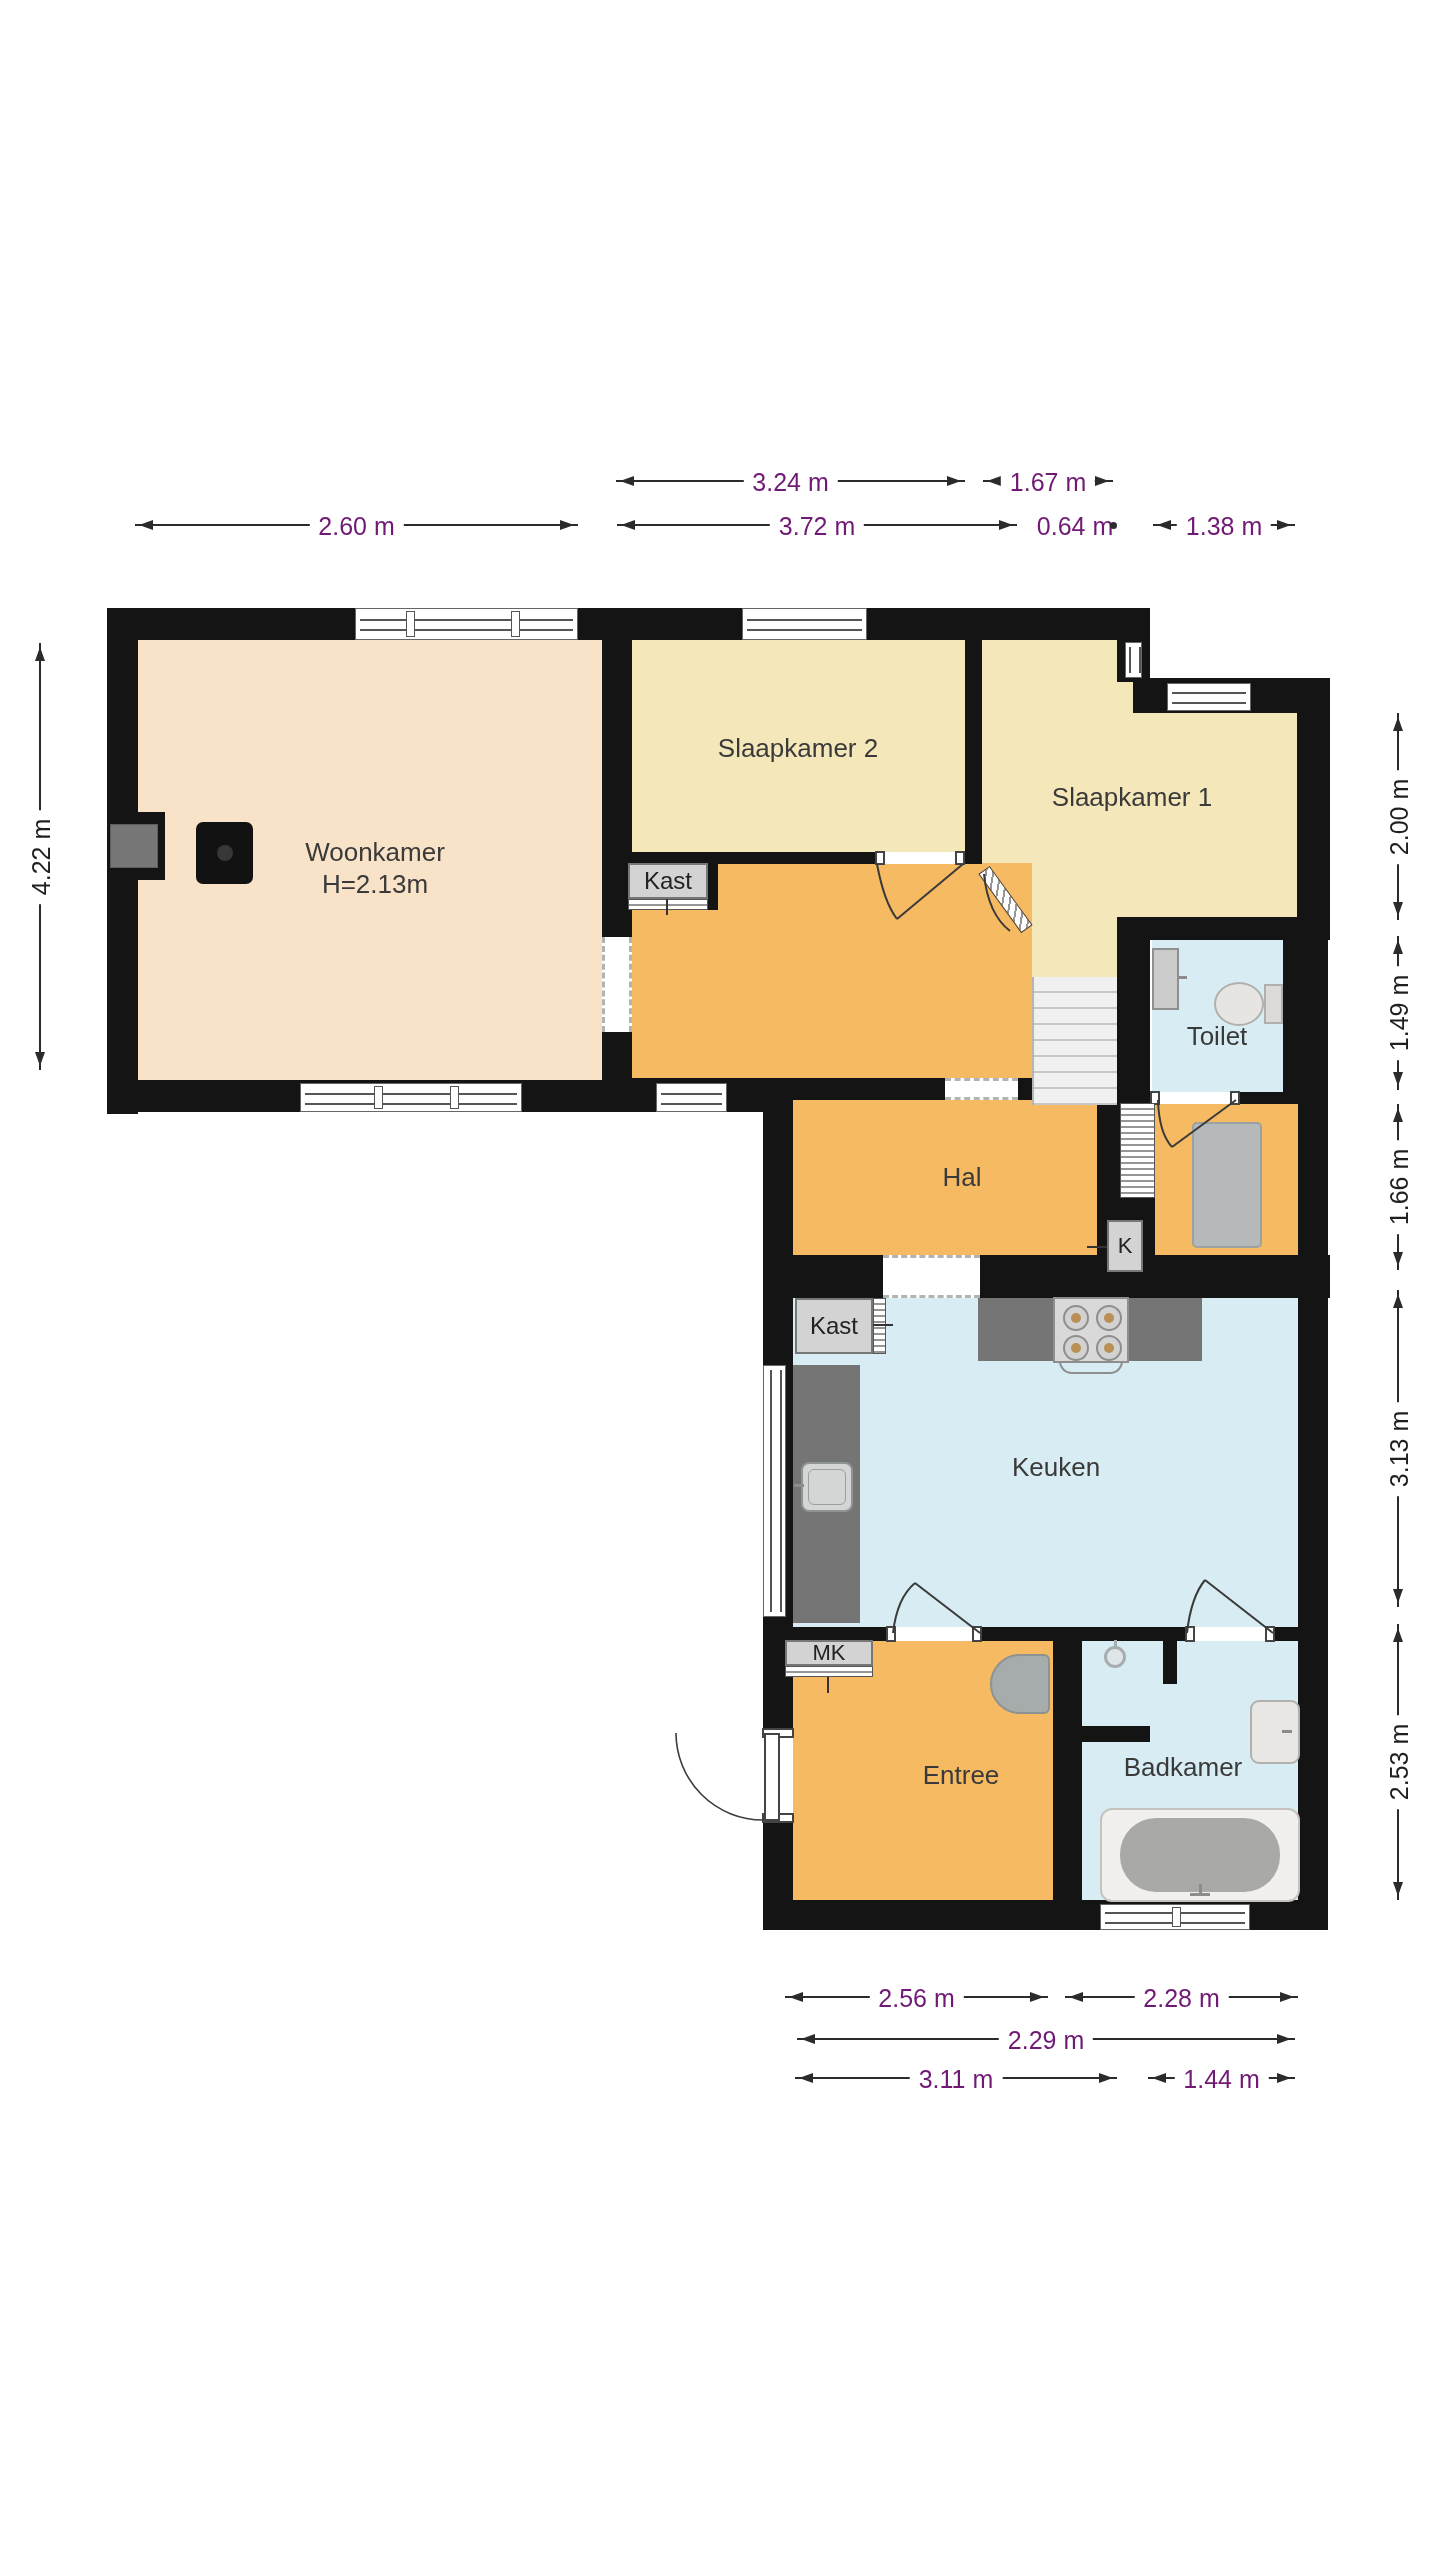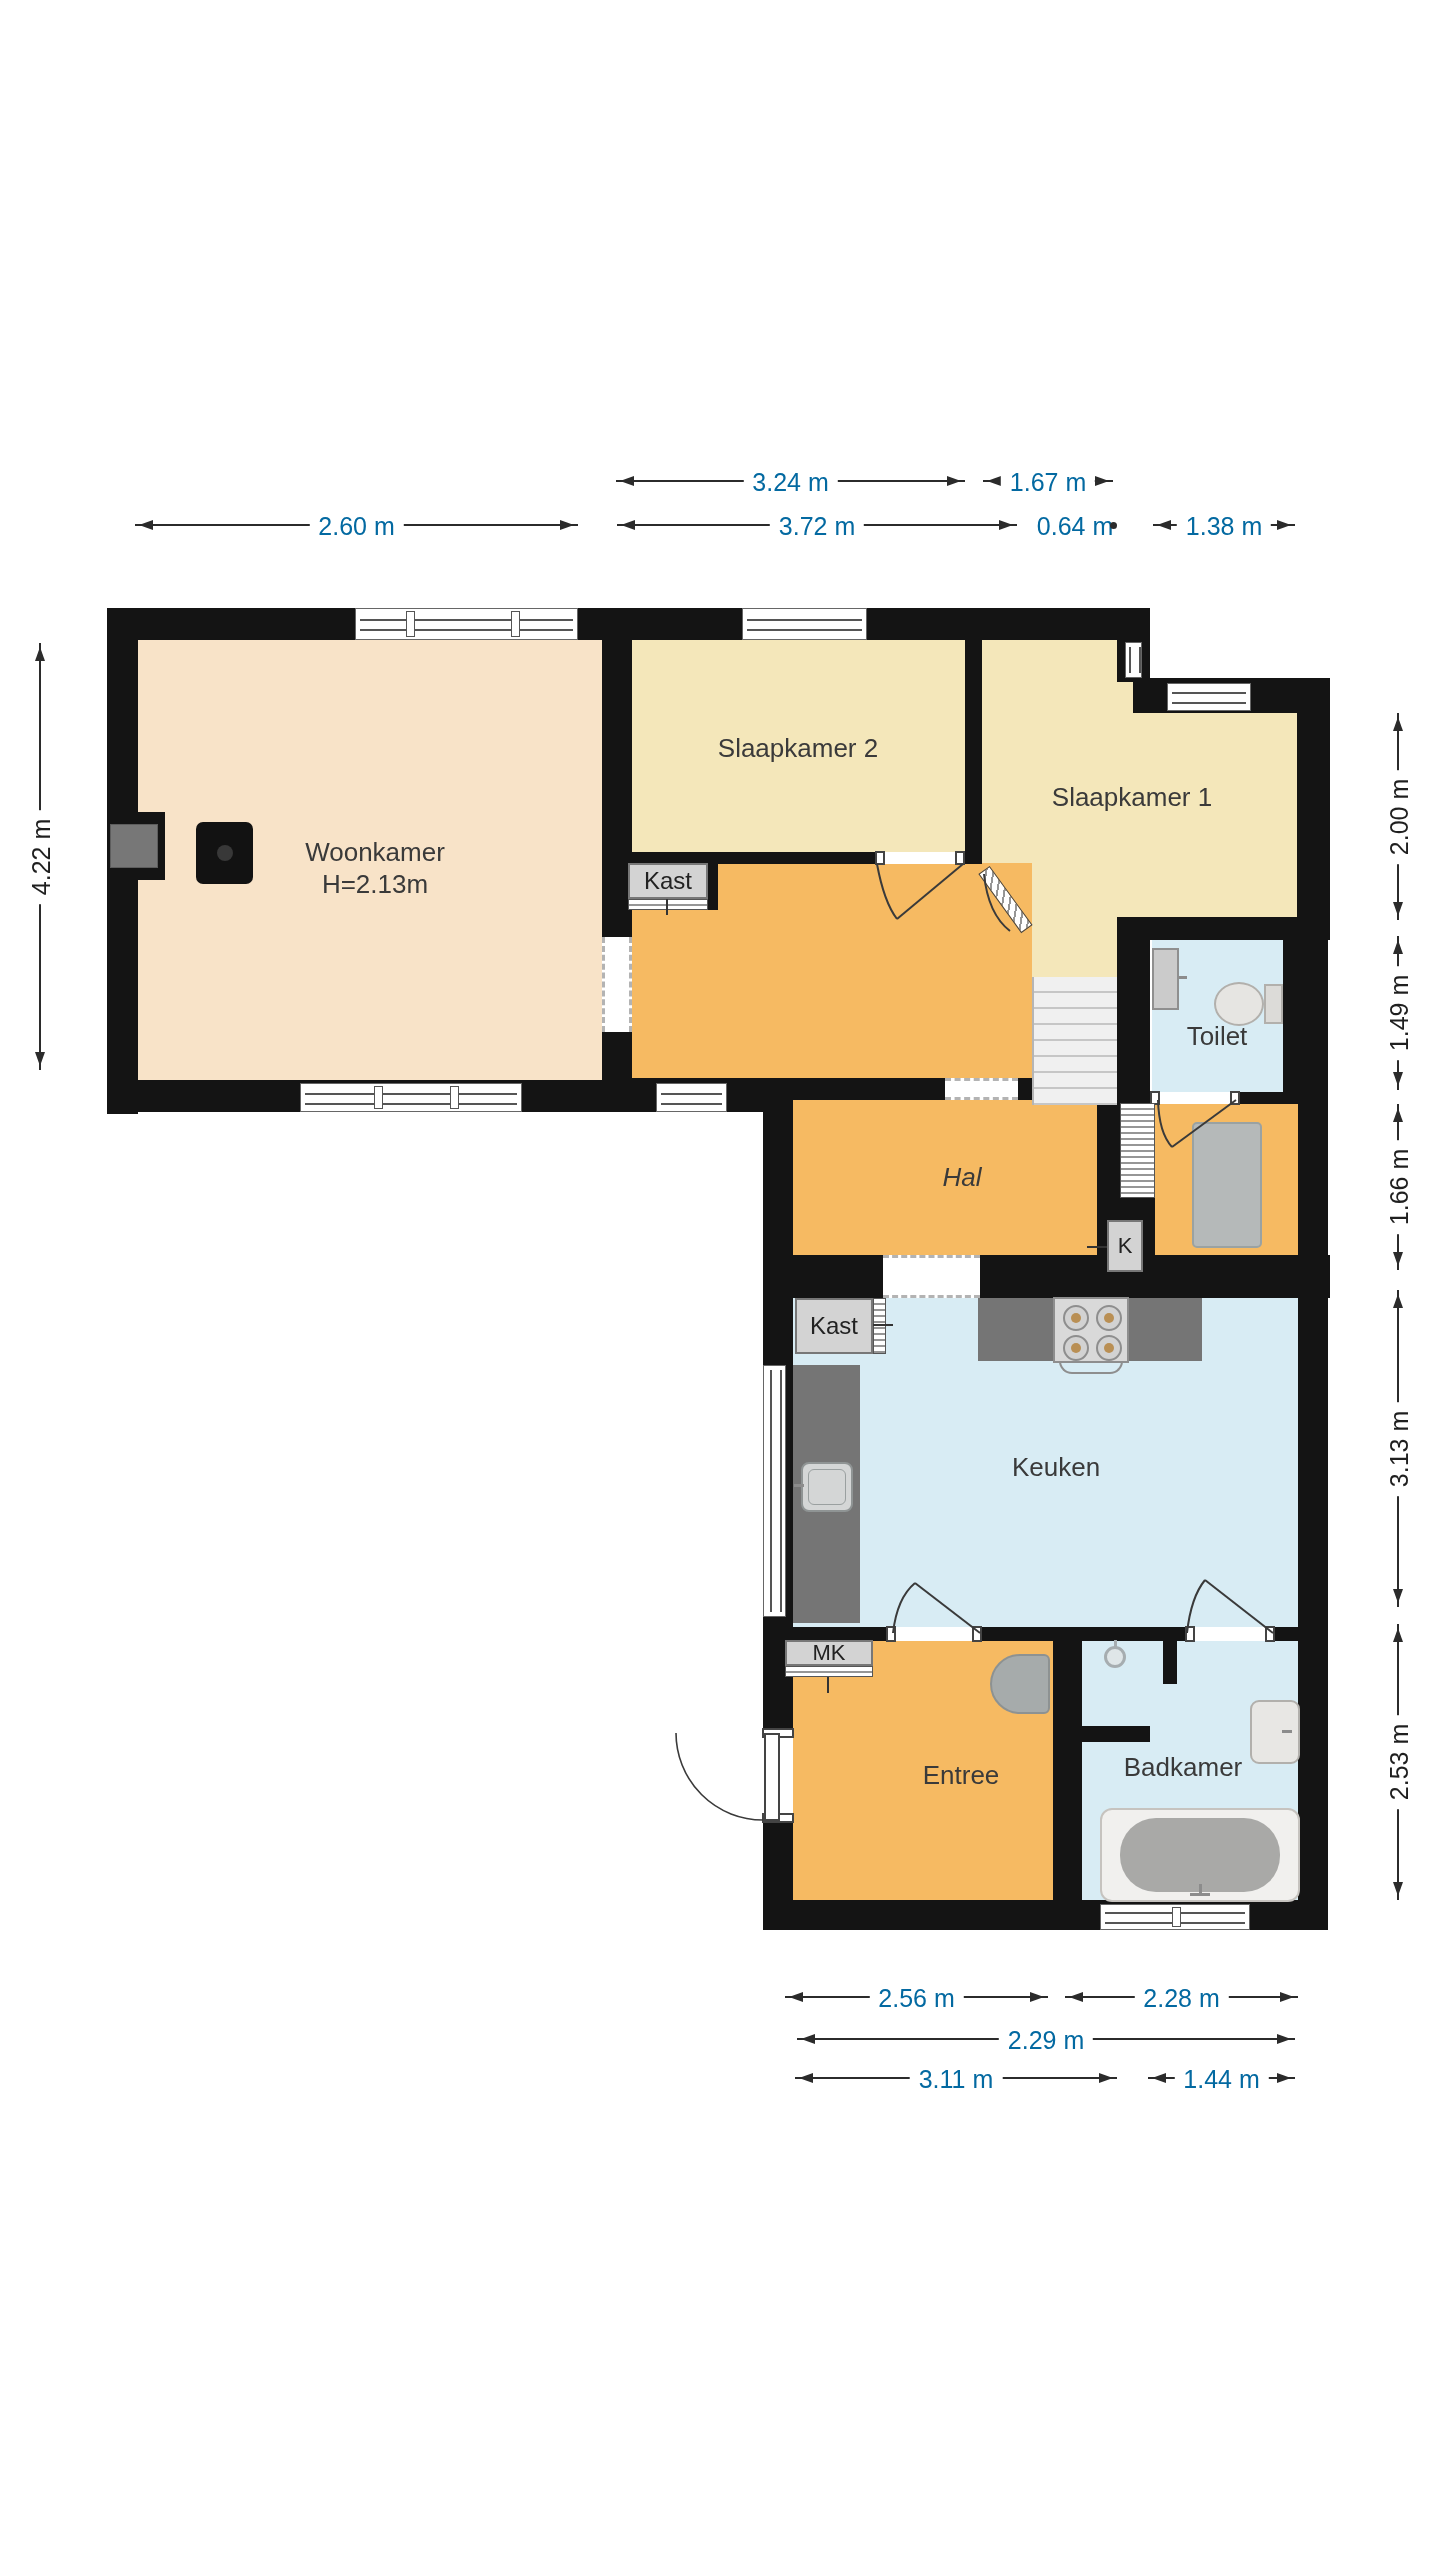--- a/index.html
+++ b/index.html
@@ -58,21 +58,21 @@
   .overlay{position:absolute;left:0;top:0;pointer-events:none;}
   
   .dim-h{position:absolute;height:0;border-top:2px solid #2b2b2b;}
   .dim-h::before{content:"";position:absolute;left:-1px;top:-6px;width:0;height:0;border:5px solid transparent;border-right:14px solid #2b2b2b;}
   .dim-h::after{content:"";position:absolute;right:-1px;top:-6px;width:0;height:0;border:5px solid transparent;border-left:14px solid #2b2b2b;}
   .dim-h.dots::before{left:-2px;top:-4px;width:7px;height:7px;border:none;border-radius:50%;background:#2b2b2b;}
   .dim-h.dots::after{right:-2px;top:-4px;width:7px;height:7px;border:none;border-radius:50%;background:#2b2b2b;}
   .dim-v{position:absolute;width:0;border-left:2px solid #2b2b2b;}
   .dim-v::before{content:"";position:absolute;top:-1px;left:-6px;width:0;height:0;border:5px solid transparent;border-bottom:14px solid #2b2b2b;}
   .dim-v::after{content:"";position:absolute;bottom:-1px;left:-6px;width:0;height:0;border:5px solid transparent;border-top:14px solid #2b2b2b;}
-  .dim-h .lab{position:absolute;left:50%;top:0;transform:translate(-50%,-50%);background:#fff;padding:0 9px;font-size:25px;color:#0369a1;white-space:nowrap;}
+  .dim-h .lab{position:absolute;left:50%;top:0;transform:translate(-50%,-50%);background:#fff;padding:0 9px;font-size:25px;color:#701a75;white-space:nowrap;}
   .dim-v .lab{position:absolute;top:50%;left:0;transform:translate(-50%,-50%) rotate(-90deg);background:#fff;padding:0 9px;font-size:25px;color:#1f1f1f;white-space:nowrap;}
 </style>
 </head>
 <body>
 
 <div class="plan">
 
   <div class="room f-liv" style="left:138px;top:640px;width:466px;height:440px;"></div>
   <div class="room f-bed" style="left:628px;top:640px;width:340px;height:213px;"></div>
   <div class="room f-bed" style="left:982px;top:640px;width:135px;height:338px;"></div>
@@ -213,21 +213,21 @@
         <path d="M1187,1633 Q1191,1597 1205,1580"></path>
       <path d="M763,1820 A87,87 0 0 1 676,1733" stroke-width="1.6"></path>
     </g>
   </svg>
 
   <div class="label" style="left:375px;top:852px;">Woonkamer</div>
   <div class="label" style="left:375px;top:884px;">H=2.13m</div>
   <div class="label" style="left:798px;top:748px;">Slaapkamer 2</div>
   <div class="label" style="left:1132px;top:797px;">Slaapkamer 1</div>
   <div class="label" style="left:1217px;top:1036px;">Toilet</div>
-  <div class="label" style="left:962px;top:1177px;font-style:italic;">Hal</div>
+  <div class="label" style="left:962px;top:1177px;">Hal</div>
   <div class="label" style="left:1056px;top:1467px;">Keuken</div>
   <div class="label" style="left:922px;top:1775px;margin-left:39px;">Entree</div>
   <div class="label" style="left:1183px;top:1767px;">Badkamer</div>
 
   <div class="dim-h" style="left:616px;top:480px;width:349px;">
       <span class="lab">3.24 m</span>
     </div>
   <div class="dim-h" style="left:983px;top:480px;width:130px;">
       <span class="lab">1.67 m</span>
     </div>

